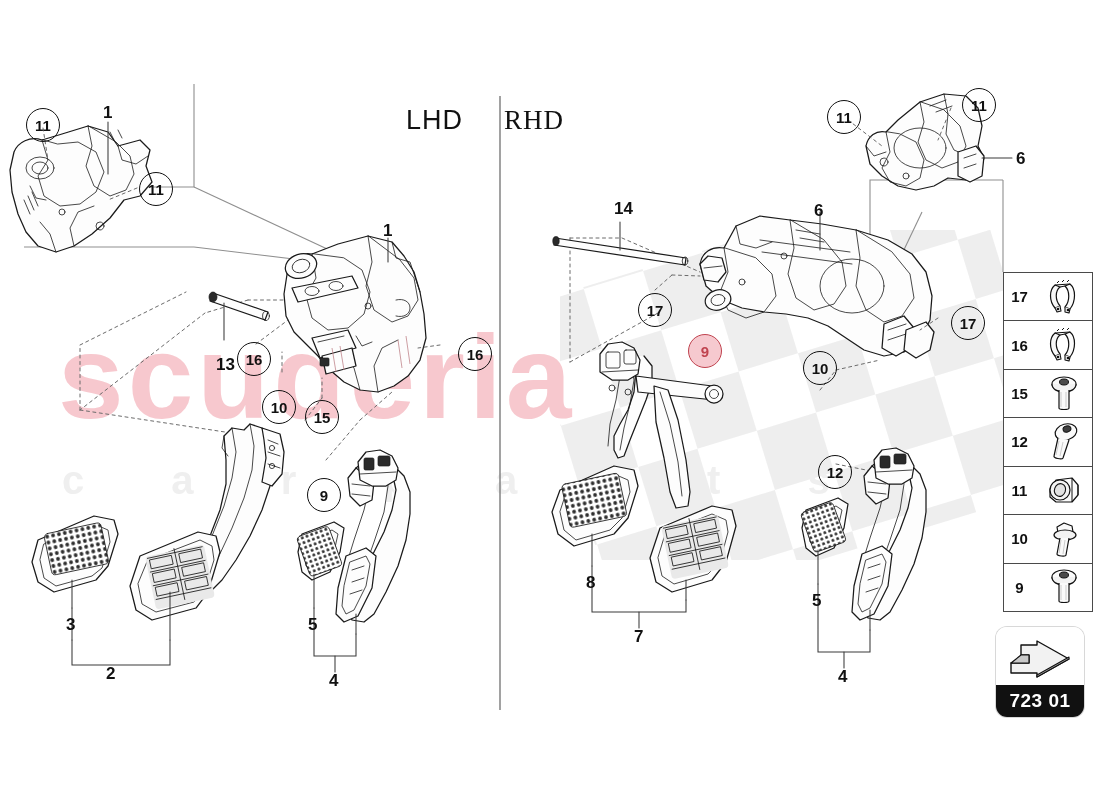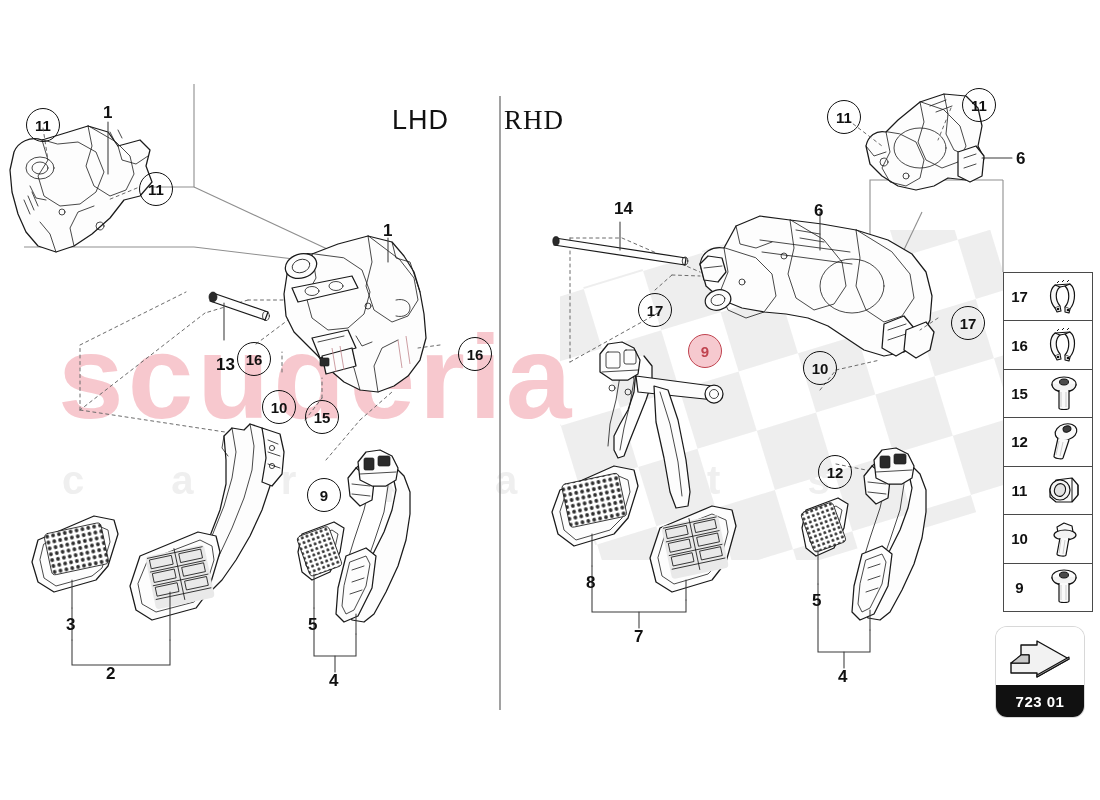--- a/index.html
+++ b/index.html
@@ -24,21 +24,21 @@
   #checker{
     position:absolute;left:560px;top:230px;width:470px;height:330px;
     z-index:0;opacity:.85;pointer-events:none;
   }
 
   
   #artwork{position:absolute;left:0;top:0;width:1100px;height:800px;z-index:3;pointer-events:none;}
 
   
   .hdr{position:absolute;font-size:27px;font-weight:400;color:#111;letter-spacing:1px;z-index:6;}
-  #hdr-lhd{left:392px;top:105px;}
+  #hdr-lhd{left:406px;top:105px;}
   #hdr-rhd{left:504px;top:105px;font-family:Liberation Serif, serif;}
 
   
   .numlbl{position:absolute;font-size:17px;font-weight:700;color:#111;z-index:6;
           line-height:1;white-space:nowrap;}
 
   
   .callout{position:absolute;width:34px;height:34px;border:1.6px solid #111;
            border-radius:50%;background:rgba(255,255,255,.0);
            display:flex;align-items:center;justify-content:center;
@@ -55,21 +55,21 @@
   .lnum{width:31px;text-align:center;font-size:15px;font-weight:700;color:#111;flex:none;}
   .licon{flex:1;height:100%;display:flex;align-items:center;justify-content:center;}
   .licon svg{display:block;}
 
   
   #badge{position:absolute;left:996px;top:627px;width:88px;height:90px;
          border-radius:11px;background:#ffffff;border:none;z-index:8;
          overflow:hidden;box-sizing:border-box;
          box-shadow:0 0 0 1px #d8d8d8;}
   #badge .arrowbox{height:58px;background:#fff;display:flex;align-items:center;justify-content:center;}
-  #badge .code{height:32px;background:#111;color:#fff;font-size:15px;font-weight:700;
+  #badge .code{height:32px;background:#111;color:#fff;font-size:19px;font-weight:700;
                display:flex;align-items:center;justify-content:center;letter-spacing:.5px;}
 </style>
 </head>
 <body>
 
 <svg id="checker" viewBox="0 0 470 330" width="470" height="330">
   <defs>
     <clipPath id="ckclip">
         <rect x="0" y="0" width="470" height="330"></rect>
       </clipPath>

